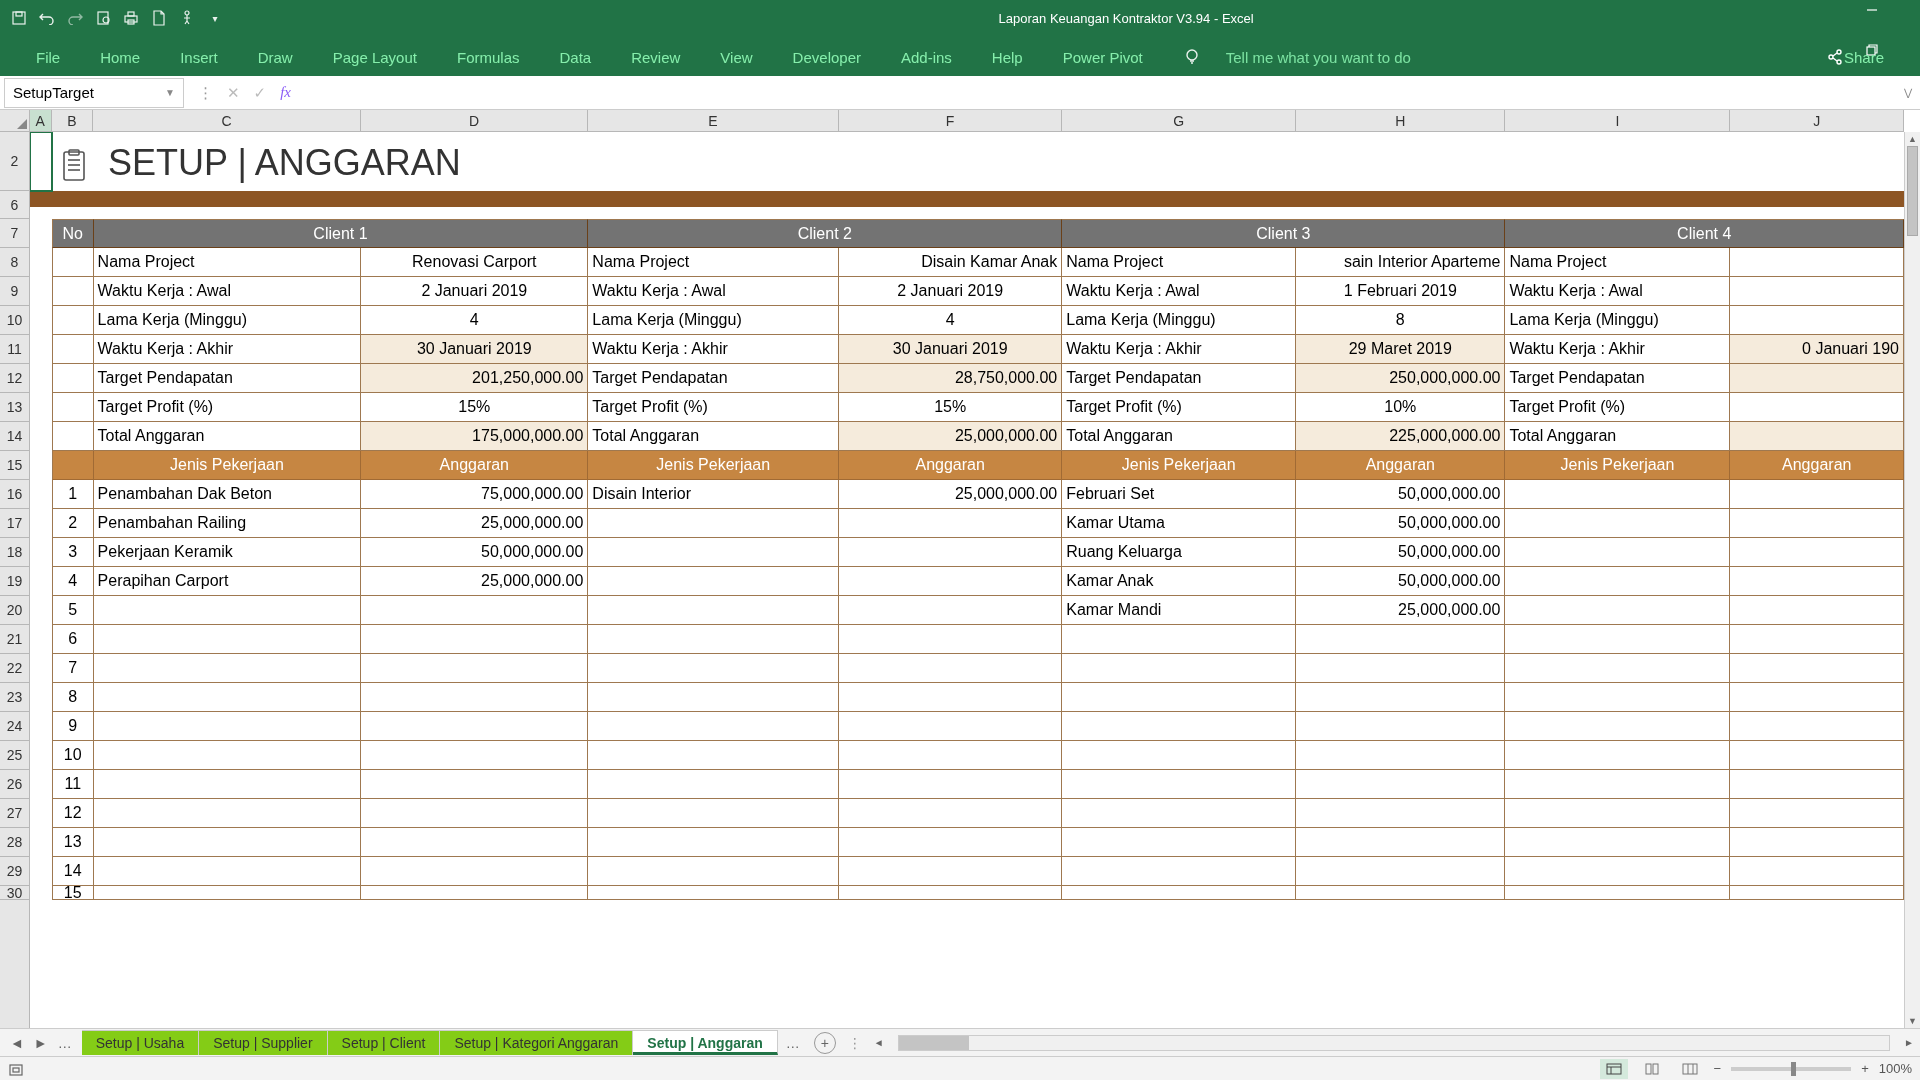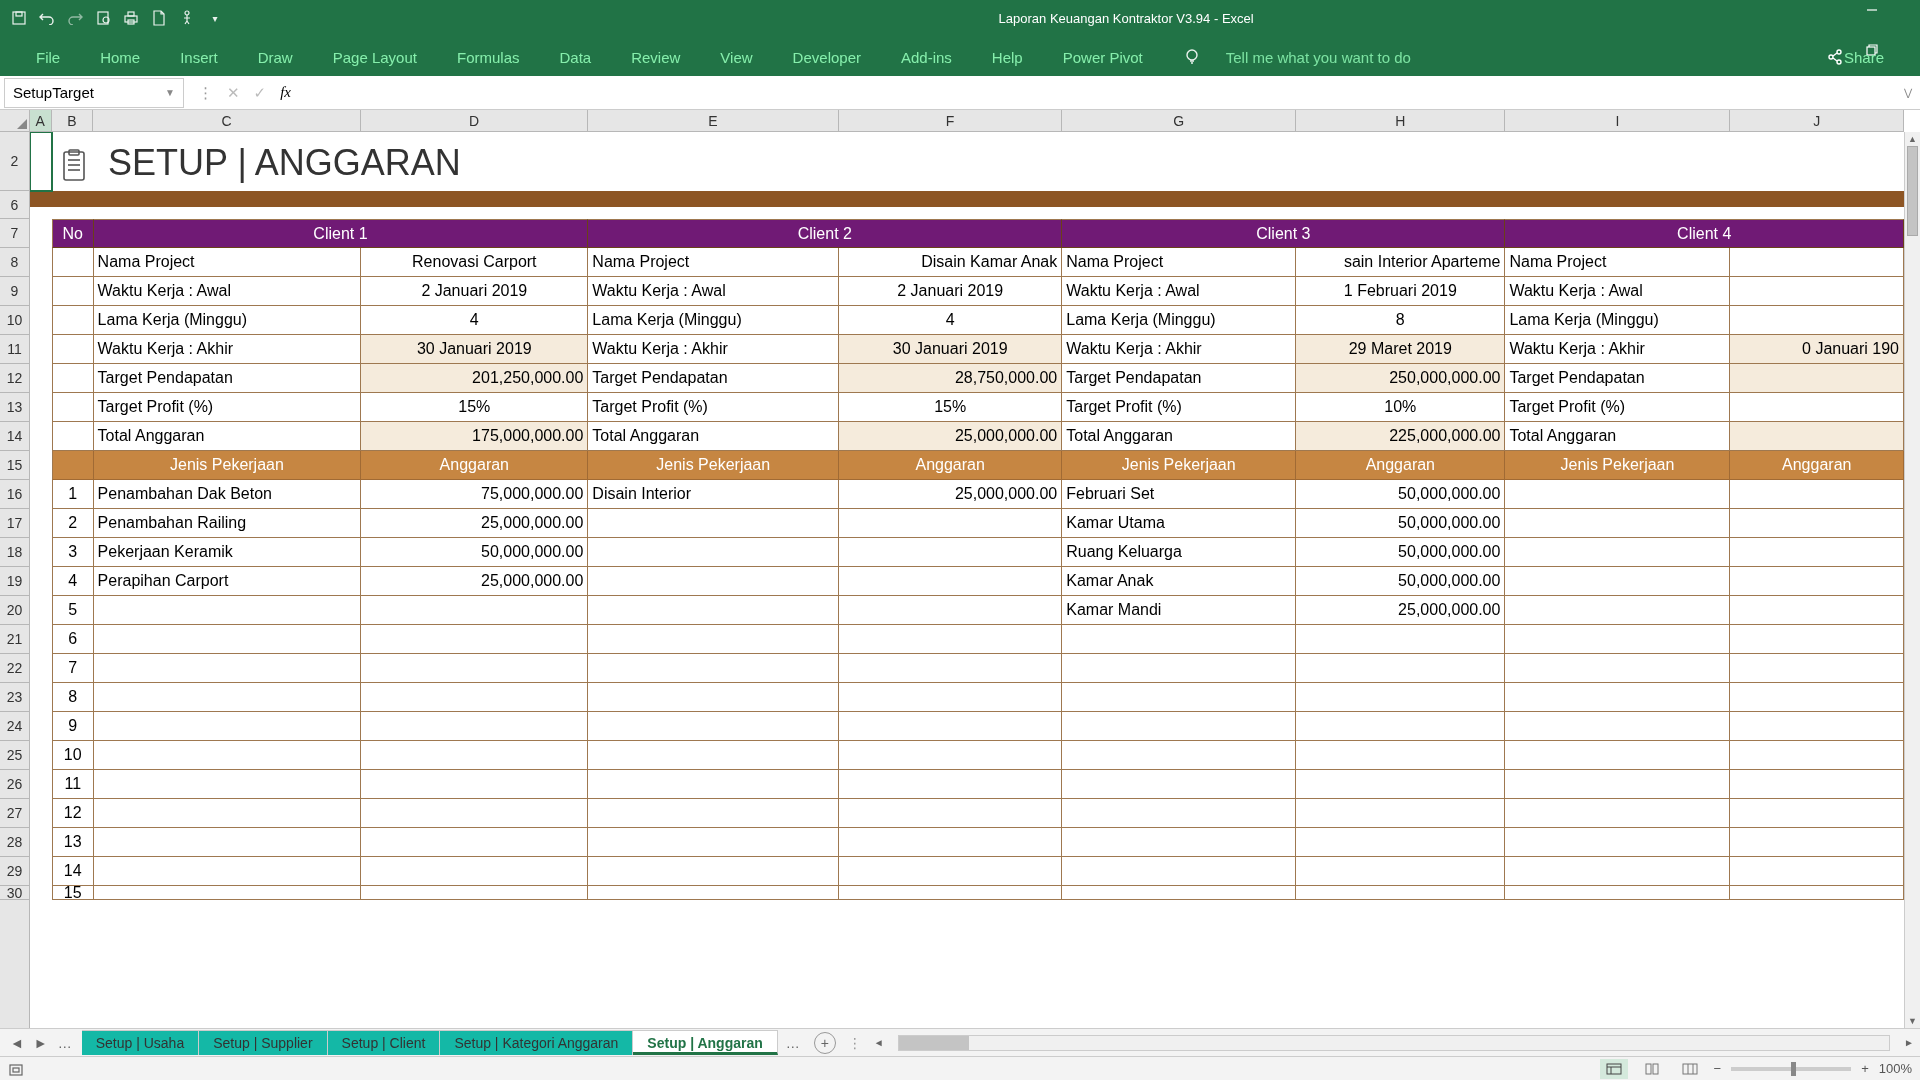--- a/index.html
+++ b/index.html
@@ -19,21 +19,21 @@
 .ribbon-tab { padding: 10px 20px 10px; font-size: 15px; cursor: pointer; }
 .ribbon-tab.file { padding: 10px 20px; }
 .tell-me { display: flex; align-items: center; gap: 25px; padding: 10px 20px; font-size: 15px; opacity: 0.9; }
 .share-btn { margin-left: auto; display: flex; align-items: center; padding: 10px 20px; font-size: 15px; cursor: pointer; }
 
 
 .formula-row { height: 34px; display: flex; align-items: center; border-bottom: 1px solid #ccc; background: #fff; }
 .name-box { width: 180px; height: 30px; border: 1px solid #ccc; font-size: 15px; padding: 0 8px; display: flex; align-items: center; justify-content: space-between; margin-left: 4px; }
 .name-box-dd { color: #888; font-size: 10px; }
 .fx-sep { display: flex; align-items: center; gap: 14px; padding: 0 14px; color: #999; font-size: 15px; }
-.fx-label { font-style: italic; color: #000000; font-family: 'Times New Roman', serif; }
+.fx-label { font-style: italic; color: #8b5cf6; font-family: 'Times New Roman', serif; }
 .formula-input { flex: 1; height: 30px; border: none; font-size: 14px; padding: 0 6px; }
 .formula-dd { width: 24px; text-align: center; color: #888; font-size: 10px; cursor: pointer; }
 
 
 .grid-wrap { position: relative; height: calc(1080px - 36px - 40px - 34px - 28px - 24px); display: flex; }
 .col-headers { position: absolute; top: 0; left: 0; right: 16px; height: 22px; background: #e6e6e6; display: flex; z-index: 5; border-bottom: 1px solid #b7b7b7; }
 .selectall { width: 30px; border-right: 1px solid #b7b7b7; background: #e6e6e6; position: relative; }
 .selectall::after { content: ''; position: absolute; right: 2px; bottom: 2px; width: 0; height: 0; border-style: solid; border-width: 0 0 10px 10px; border-color: transparent transparent #888 transparent; }
 .colh { border-right: 1px solid #b7b7b7; text-align: center; font-size: 14px; color: #333; line-height: 22px; cursor: pointer; }
 .colh.active { background: #c8e0d0; }
@@ -61,35 +61,35 @@
 .cE { width: 253px; }
 .cF { width: 225px; }
 .cG { width: 236px; }
 .cH { width: 211px; }
 .cI { width: 227px; }
 .cJ { width: 175px; }
 
 
 .title-cell { font-size: 36px; font-weight: 400; color: #333; padding-left: 8px; }
 .thick-bar { background: #8d5524; height: 16px; }
-.hdr-dark { background: #701a75; color: #fff; text-align: center; justify-content: center; border-right: 1px solid #6a4019; border-bottom: 1px solid #6a4019; }
+.hdr-dark { background: #737373; color: #fff; text-align: center; justify-content: center; border-right: 1px solid #6a4019; border-bottom: 1px solid #6a4019; }
 .hdr-mid { background: #c68642; color: #fff; text-align: center; justify-content: center; border-right: 1px solid #a06a34; border-bottom: 1px solid #a06a34; }
 .bord { border: 1px solid #9e7850; border-top: none; border-left: none; }
 .bord-l { border-left: 1px solid #9e7850; }
 .bord-t { border-top: 1px solid #9e7850; }
 .beige { background: #f5ebdc; }
 .num { justify-content: flex-end; }
 .ctr { justify-content: center; }
 .cell-sel { outline: 2px solid #217346; outline-offset: -1px; position: relative; }
 
 
 .tabs-row { height: 28px; background: #f3f3f3; border-top: 1px solid #ccc; display: flex; align-items: center; font-size: 14px; }
 .tab-nav { display: flex; gap: 2px; padding: 0 6px; color: #666; }
 .tab-nav span { cursor: pointer; padding: 0 4px; }
-.sheet-tab { padding: 4px 14px; border-right: 1px solid #ccc; cursor: pointer; color: #333; background: #14b8a6; border-top: 1px solid #ccc; }
+.sheet-tab { padding: 4px 14px; border-right: 1px solid #ccc; cursor: pointer; color: #333; background: #84cc16; border-top: 1px solid #ccc; }
 .sheet-tab.active { background: #fff; color: #217346; font-weight: 600; border-bottom: 3px solid #217346; padding-bottom: 1px; }
 .tab-more { padding: 0 8px; color: #666; cursor: pointer; }
 .tab-add { width: 22px; height: 22px; border: 1px solid #999; border-radius: 50%; display: flex; align-items: center; justify-content: center; margin: 0 6px; cursor: pointer; color: #666; font-size: 14px; }
 .hscroll { flex: 1; display: flex; align-items: center; padding: 0 6px; }
 .hscroll-track { flex: 1; height: 16px; background: #f0f0f0; border: 1px solid #ccc; position: relative; margin: 0 14px; }
 .hscroll-thumb { position: absolute; left: 0; top: 0; bottom: 0; width: 70px; background: #c4c4c4; }
 .hscroll-arrow { font-size: 10px; color: #666; cursor: pointer; }
 
 
 .statusbar { height: 24px; background: #f3f3f3; border-top: 1px solid #ccc; display: flex; align-items: center; font-size: 13px; color: #555; padding: 0 8px; }

